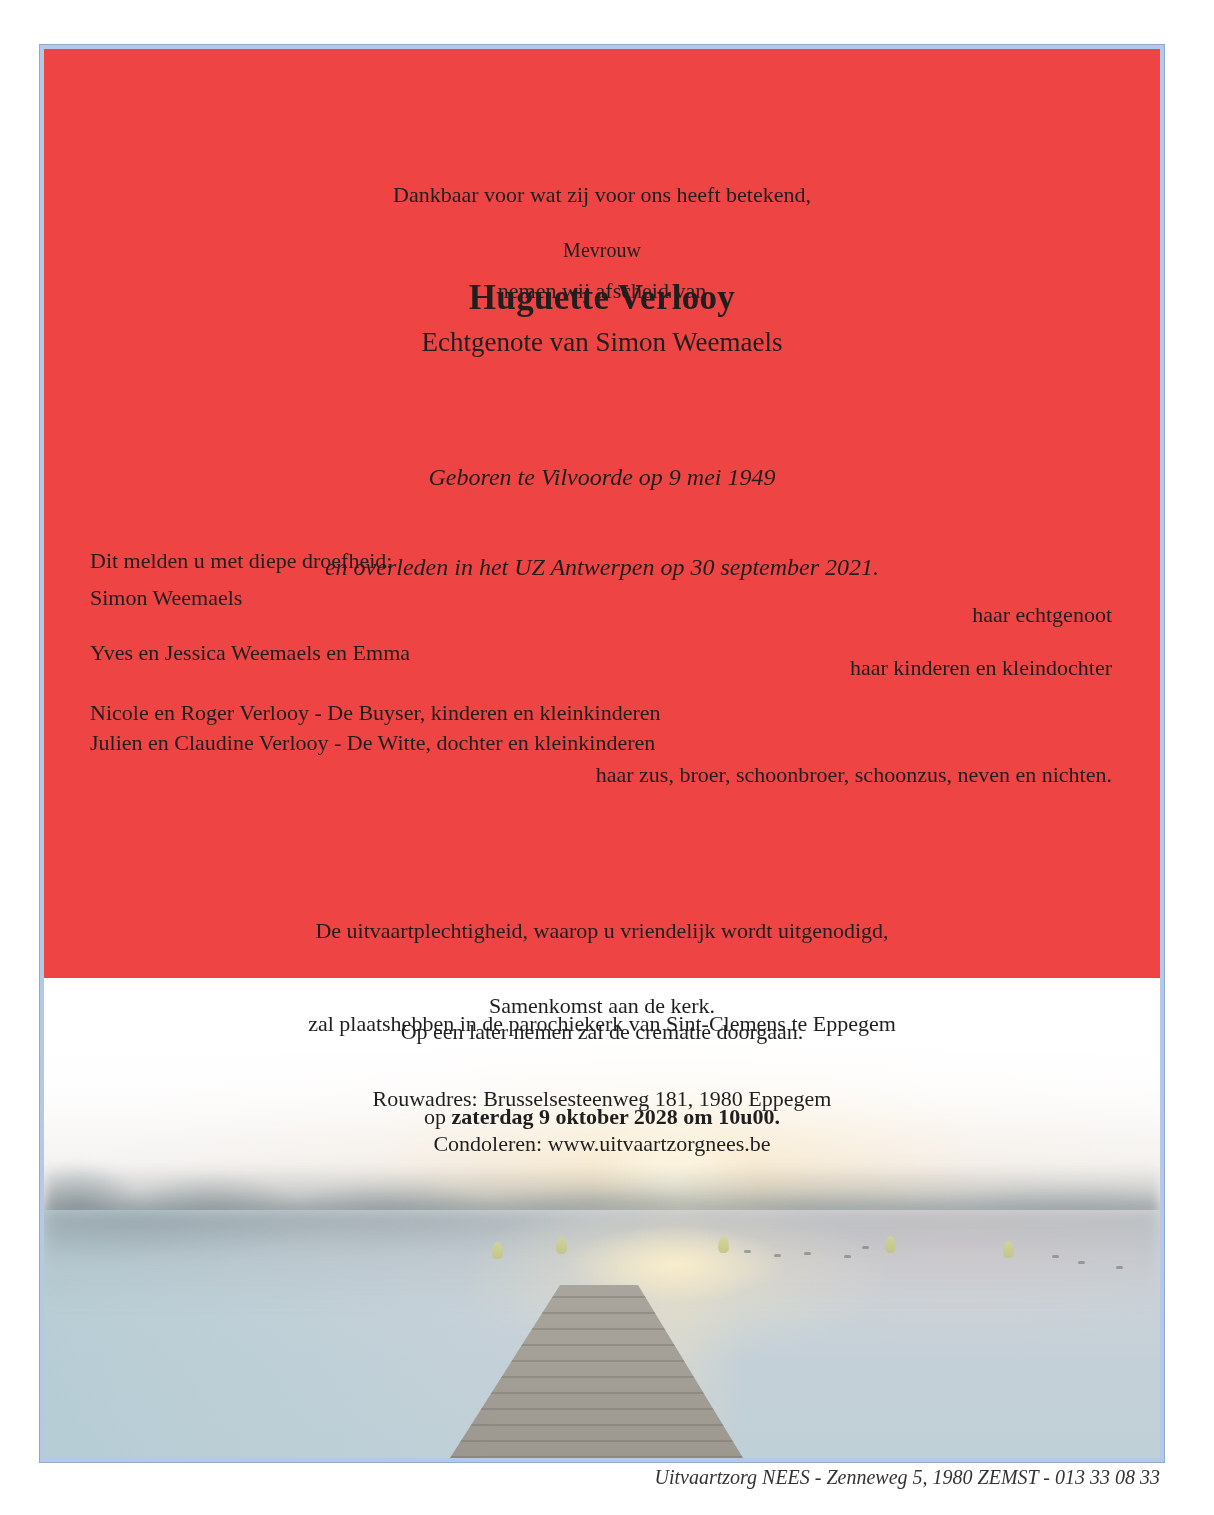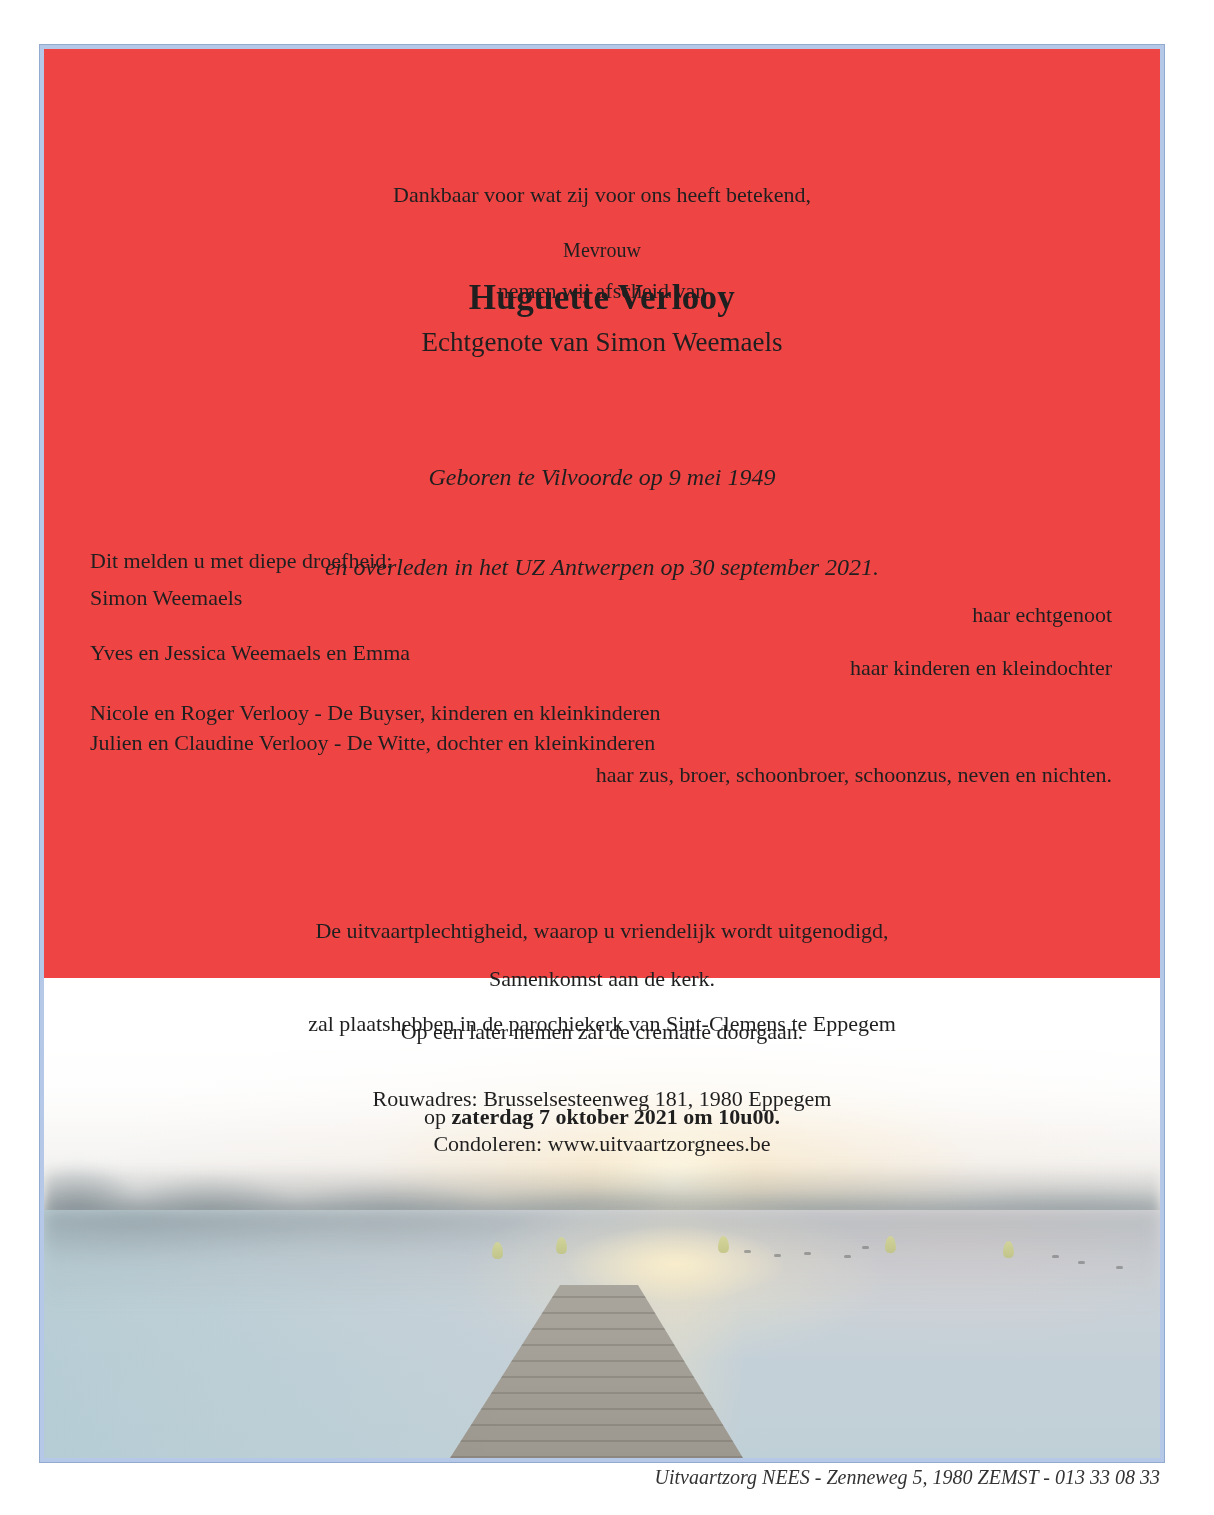--- a/index.html
+++ b/index.html
@@ -38,21 +38,21 @@
   .fam-names-0 { top: 534px; }
   .fam-rel-0   { top: 551px; }
   .fam-names-1 { top: 589px; }
   .fam-rel-1   { top: 604px; }
   .fam-names-2 { top: 649px; }
   .fam-names-3 { top: 679px; }
   .fam-rel-3   { top: 711px; }
 
   .ceremony { top: 804px; line-height: 31px; text-align: center; }
   .ceremony b { font-weight: bold; }
-  .gathering { top: 915px; font-family: Liberation Serif, serif; }
+  .gathering { top: 942px; font-family: Liberation Serif, serif; }
   .cremation { top: 968px; }
   .mourning-address { top: 1035px; }
   .condolences { top: 1080px; }
 
   .footer-line {
     position: absolute;
     top: 1466px; right: 54px;
     font-size: 20px; font-style: italic;
     color: #333333;
   }
@@ -171,21 +171,21 @@
   <div class="t leftcol fam-names-1">Yves en Jessica Weemaels en Emma</div>
   <div class="t rightcol fam-rel-1">haar kinderen en kleindochter</div>
 
   <div class="t leftcol fam-names-2">Nicole en Roger Verlooy - De Buyser, kinderen en kleinkinderen</div>
   <div class="t leftcol fam-names-3">Julien en Claudine Verlooy - De Witte, dochter en kleinkinderen</div>
   <div class="t rightcol fam-rel-3">haar zus, broer, schoonbroer, schoonzus, neven en nichten.</div>
 
   <div class="t center ceremony">
     <div>De uitvaartplechtigheid, waarop u vriendelijk wordt uitgenodigd,</div>
     <div>zal plaatshebben in de parochiekerk van Sint-Clemens te Eppegem</div>
-    <div><span>op </span><b>zaterdag 7 oktober 2021 om 10u00.</b></div>
+    <div><span>op </span><b>zaterdag 9 oktober 2028 om 10u00.</b></div>
   </div>
 
   <div class="t center gathering">Samenkomst aan de kerk.</div>
   <div class="t center cremation">Op een later nemen zal de crematie doorgaan.</div>
   <div class="t center mourning-address">Rouwadres: Brusselsesteenweg 181, 1980 Eppegem</div>
   <div class="t center condolences">Condoleren: www.uitvaartzorgnees.be</div>
 
   <div class="photo">
     <div class="sky"></div>
     <div class="sun-glow"></div>

